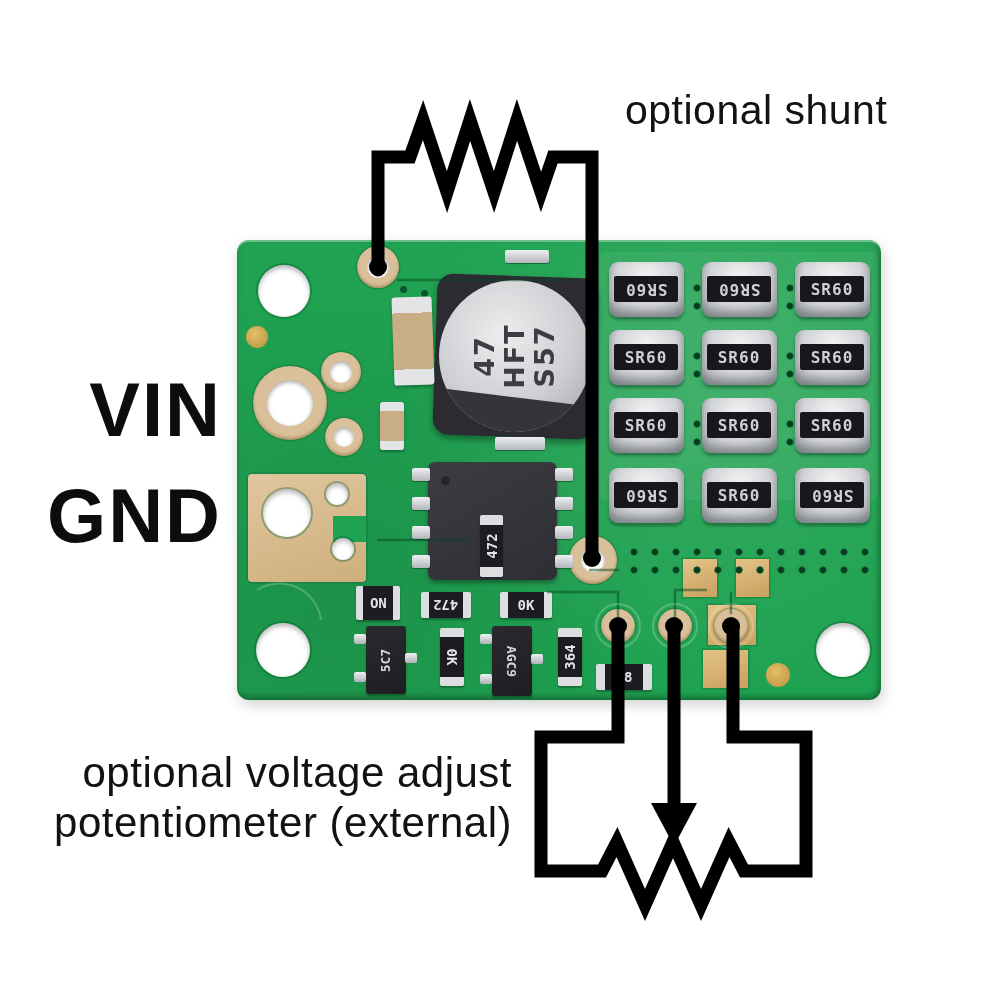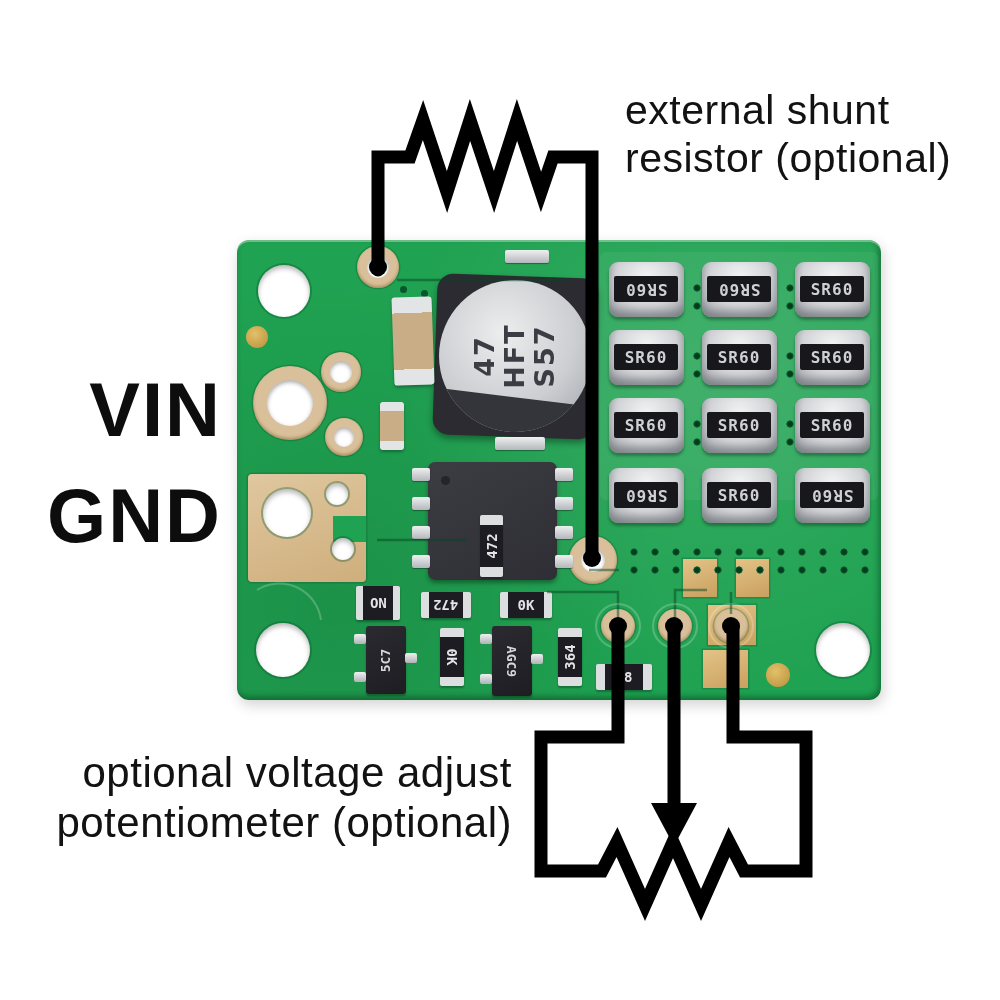--- a/index.html
+++ b/index.html
@@ -340,24 +340,23 @@
       <path d="M618 628 V737 H541 V871 H602 L617 842 L645 905 L673 842 L701 905 L729 842 L744 871 H806 V737 H733 V628" stroke-linecap="round"></path>
       <path d="M674 628 V806" stroke-linecap="round"></path>
     </g>
     <polygon points="651,803 697,803 674,846" fill="#000"></polygon>
     <circle cx="618" cy="626" r="9" fill="#000"></circle>
     <circle cx="674" cy="626" r="9" fill="#000"></circle>
     <circle cx="731" cy="626" r="9" fill="#000"></circle>
   </svg>
 
   <div class="ann" id="shunt-label">
-    <div>external shunt</div>
-    <div>resistor (optional)</div>
+    <div>optional shunt</div>
   </div>
 
   <div class="big-pin" id="vin-label">VIN</div>
   <div class="big-pin" id="gnd-label">GND</div>
 
   <div class="ann" id="pot-label">
     <div>optional voltage adjust</div>
-    <div>potentiometer (optional)</div>
+    <div>potentiometer (external)</div>
   </div>
 </div>
 
 </body></html>

